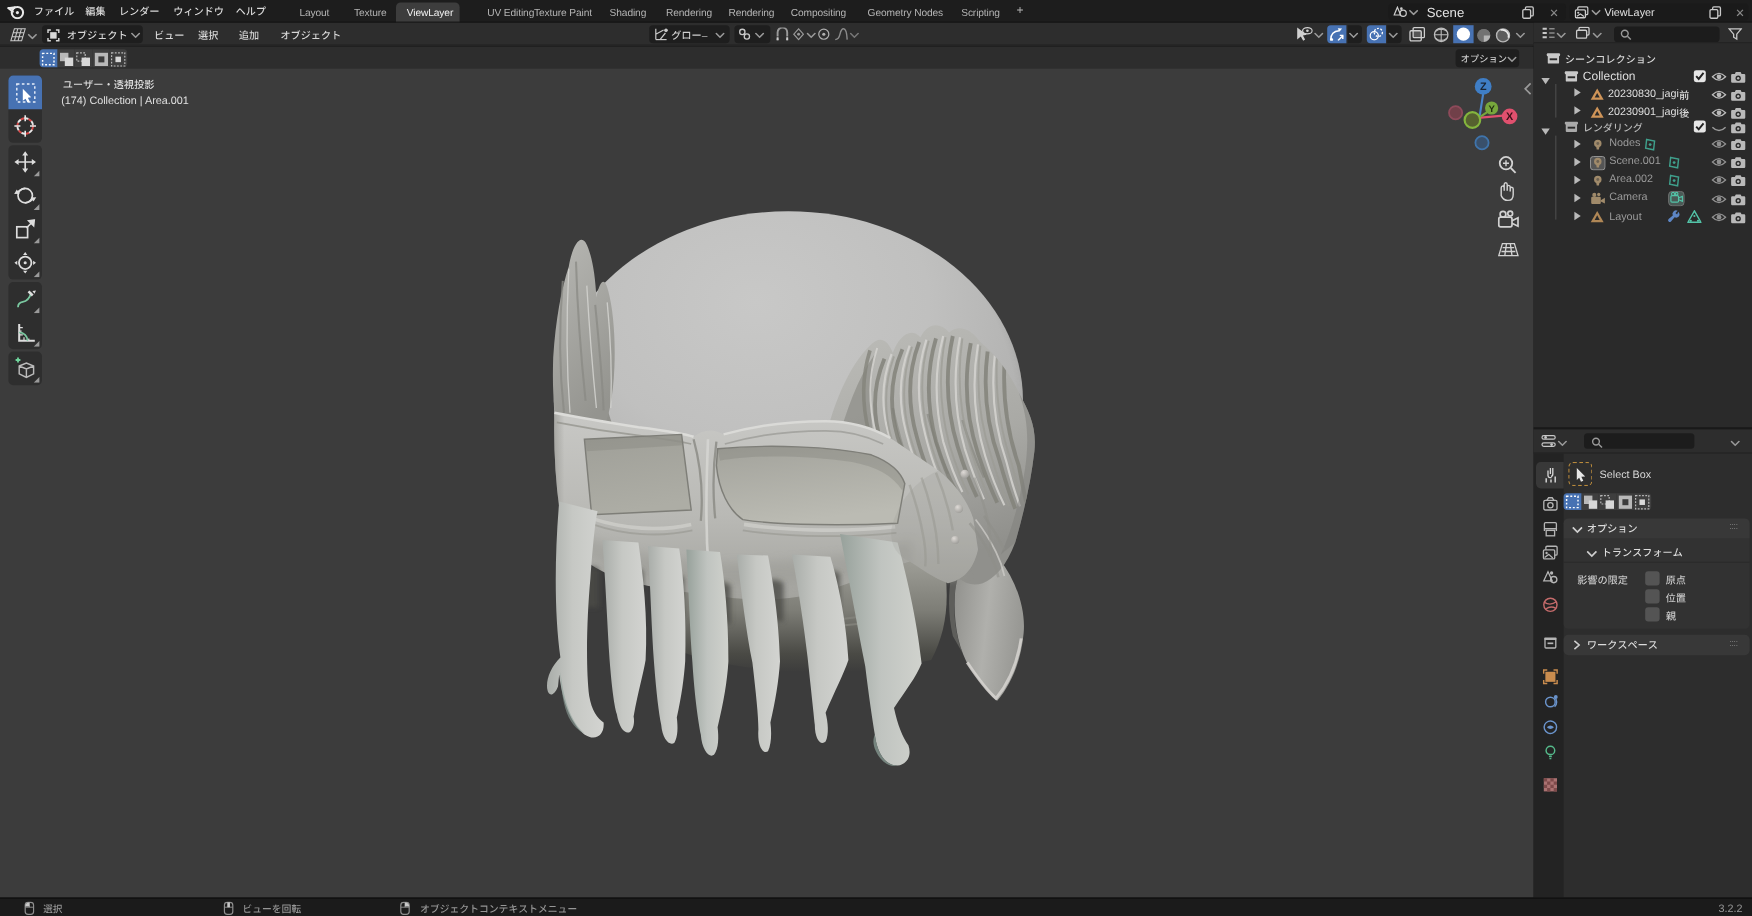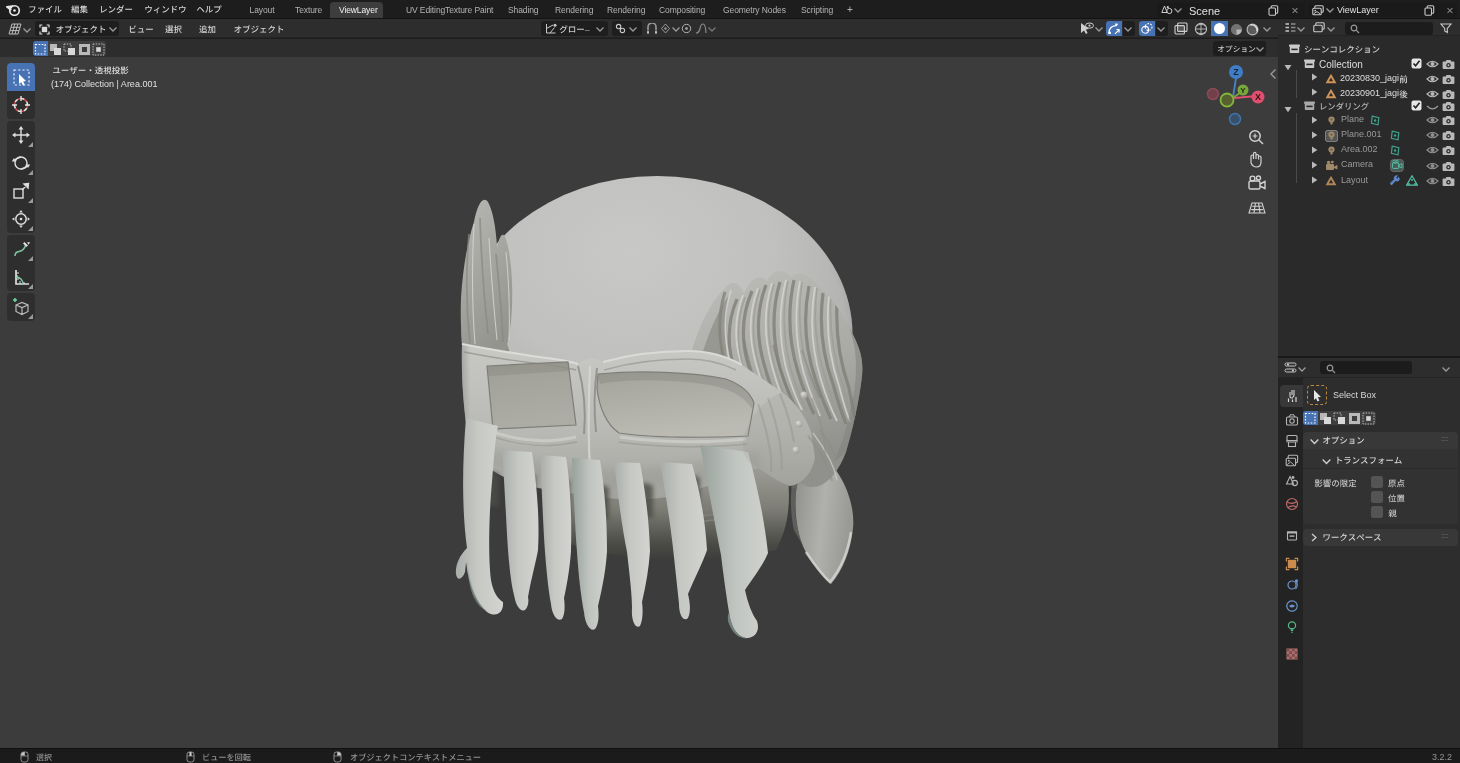--- a/index.html
+++ b/index.html
@@ -660,21 +660,21 @@
     <circle cx="6.5" cy="6.2" r="1" fill="#b9b9b9"></circle>
   </svg>
 <svg class="abs" style="left:1311px;top:115.5px" width="7" height="8" viewBox="0 0 7 8">
     <path d="M1 0.5 L6.3 4 L1 7.5 Z" fill="#b9b9b9"></path>
   </svg>
 <svg class="abs" style="left:1325px;top:114.5px" width="13" height="12" viewBox="0 0 13 12">
 <circle cx="6.5" cy="4.6" r="3.1" fill="#a08a6a"></circle>
     <path d="M5.2 7.4 L7.8 7.4 L7.4 9.6 L5.6 9.6 Z" fill="#a08a6a"></path>
 <circle cx="6.5" cy="4.6" r="1.2" fill="#3a3a3a" opacity="0.5"></circle>
   </svg>
-<div class="txt" style="left:1341px;top:114.0px;font-size:9px;color:#9a9a9a">Plane</div>
+<div class="txt" style="left:1341px;top:114.0px;font-size:9px;color:#9a9a9a">Nodes</div>
 <svg class="abs" style="left:1370px;top:115.0px" width="11" height="11" viewBox="0 0 11 11">
 <path d="M2.2 1.2 L8.8 2.6 L8 9.8 L1.4 8.4 Z" fill="none" stroke="#3fa08c" stroke-width="1.2"></path>
 <circle cx="5.1" cy="5.5" r="1.2" fill="#3fa08c"></circle>
   </svg>
 <svg class="abs" style="left:1426px;top:115.0px" width="13" height="10" viewBox="0 0 13 10">
 <path d="M1 5 Q6.5 -0.6 12 5 Q6.5 10.6 1 5 Z" fill="none" stroke="#8f8f8f" stroke-width="1.1"></path>
 <circle cx="6.5" cy="5" r="2" fill="#8f8f8f"></circle>
   </svg>
 <svg class="abs" style="left:1442px;top:114.5px" width="13" height="11" viewBox="0 0 13 11">
 <path d="M4.5 1 L8.5 1 L9.3 2.6 L11.5 2.6 Q12.4 2.6 12.4 3.6 L12.4 9 Q12.4 10 11.5 10 L1.5 10 Q0.6 10 0.6 9 L0.6 3.6 Q0.6 2.6 1.5 2.6 L3.7 2.6 Z" fill="#b9b9b9"></path>
@@ -683,21 +683,21 @@
   </svg>
 <svg class="abs" style="left:1311px;top:130.5px" width="7" height="8" viewBox="0 0 7 8">
     <path d="M1 0.5 L6.3 4 L1 7.5 Z" fill="#b9b9b9"></path>
   </svg>
 <svg class="abs" style="left:1325px;top:129.5px" width="13" height="12" viewBox="0 0 13 12">
     <rect x="0.4" y="0.4" width="12.2" height="11.2" rx="2.4" fill="#555" stroke="#999" stroke-width="0.8"></rect>
 <circle cx="6.5" cy="4.6" r="3.1" fill="#a08a6a"></circle>
     <path d="M5.2 7.4 L7.8 7.4 L7.4 9.6 L5.6 9.6 Z" fill="#a08a6a"></path>
 <circle cx="6.5" cy="4.6" r="1.2" fill="#3a3a3a" opacity="0.5"></circle>
   </svg>
-<div class="txt" style="left:1341px;top:129.0px;font-size:9px;color:#9a9a9a">Plane.001</div>
+<div class="txt" style="left:1341px;top:129.0px;font-size:9px;color:#9a9a9a">Scene.001</div>
 <svg class="abs" style="left:1390px;top:130.0px" width="11" height="11" viewBox="0 0 11 11">
 <path d="M2.2 1.2 L8.8 2.6 L8 9.8 L1.4 8.4 Z" fill="none" stroke="#3fa08c" stroke-width="1.2"></path>
 <circle cx="5.1" cy="5.5" r="1.2" fill="#3fa08c"></circle>
   </svg>
 <svg class="abs" style="left:1426px;top:130.0px" width="13" height="10" viewBox="0 0 13 10">
 <path d="M1 5 Q6.5 -0.6 12 5 Q6.5 10.6 1 5 Z" fill="none" stroke="#8f8f8f" stroke-width="1.1"></path>
 <circle cx="6.5" cy="5" r="2" fill="#8f8f8f"></circle>
   </svg>
 <svg class="abs" style="left:1442px;top:129.5px" width="13" height="11" viewBox="0 0 13 11">
 <path d="M4.5 1 L8.5 1 L9.3 2.6 L11.5 2.6 Q12.4 2.6 12.4 3.6 L12.4 9 Q12.4 10 11.5 10 L1.5 10 Q0.6 10 0.6 9 L0.6 3.6 Q0.6 2.6 1.5 2.6 L3.7 2.6 Z" fill="#b9b9b9"></path>

